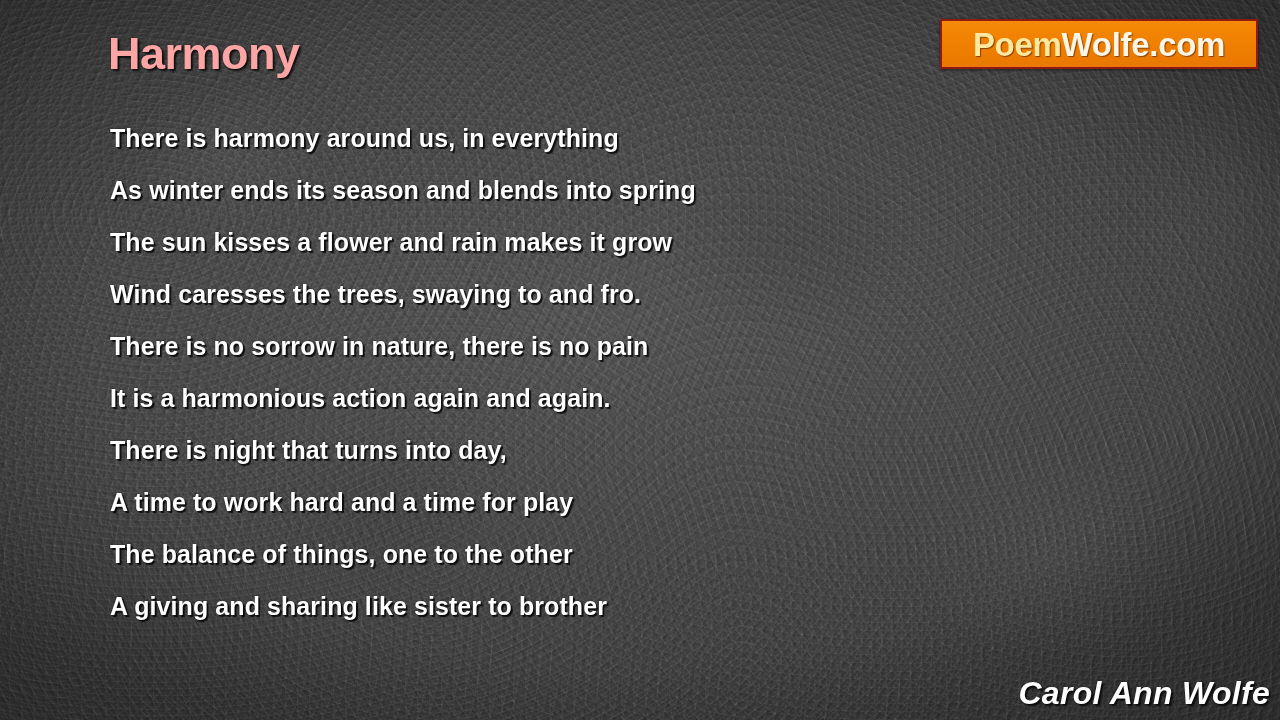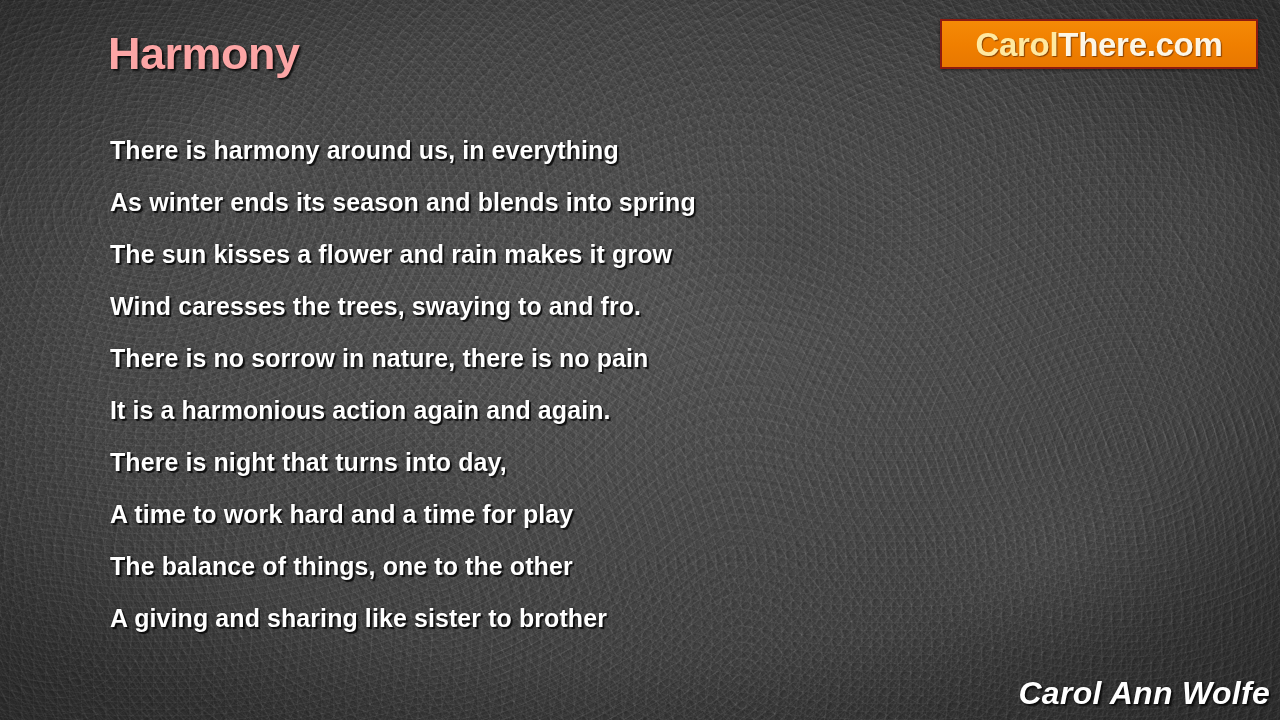--- a/index.html
+++ b/index.html
@@ -101,21 +101,21 @@
     color: #fca5a5;
     letter-spacing: -0.5px;
     line-height: 1.05;
     text-shadow: 2px 2px 2px rgba(0,0,0,0.75), 0 0 2px rgba(0,0,0,0.5);
     white-space: nowrap;
   }
 
   .poem-body {
     position: absolute;
     left: 110px;
-    top: 124px;
+    top: 112px;
     width: 820px;
   }
   .poem-line {
     font-size: 26px;
     font-weight: bold;
     color: #ffffff;
     line-height: 52px;
     height: 52px;
     letter-spacing: 0.1px;
     white-space: nowrap;
@@ -187,19 +187,19 @@
       <div class="poem-line">Wind caresses the trees, swaying to and fro.</div>
       <div class="poem-line">There is no sorrow in nature, there is no pain</div>
       <div class="poem-line">It is a harmonious action again and again.</div>
       <div class="poem-line">There is night that turns into day,</div>
       <div class="poem-line">A time to work hard and a time for play</div>
       <div class="poem-line">The balance of things, one to the other</div>
       <div class="poem-line">A giving and sharing like sister to brother</div>
     </div>
 
     <div class="logo-box">
-      <span class="logo-text"><span class="logo-poem">Carol</span><span class="logo-hunter">There.com</span></span>
+      <span class="logo-text"><span class="logo-poem">Poem</span><span class="logo-hunter">Wolfe.com</span></span>
     </div>
 
     <div class="author-sig">Carol Ann Wolfe</div>
 
   </div>
 </div>
 
 </body></html>

